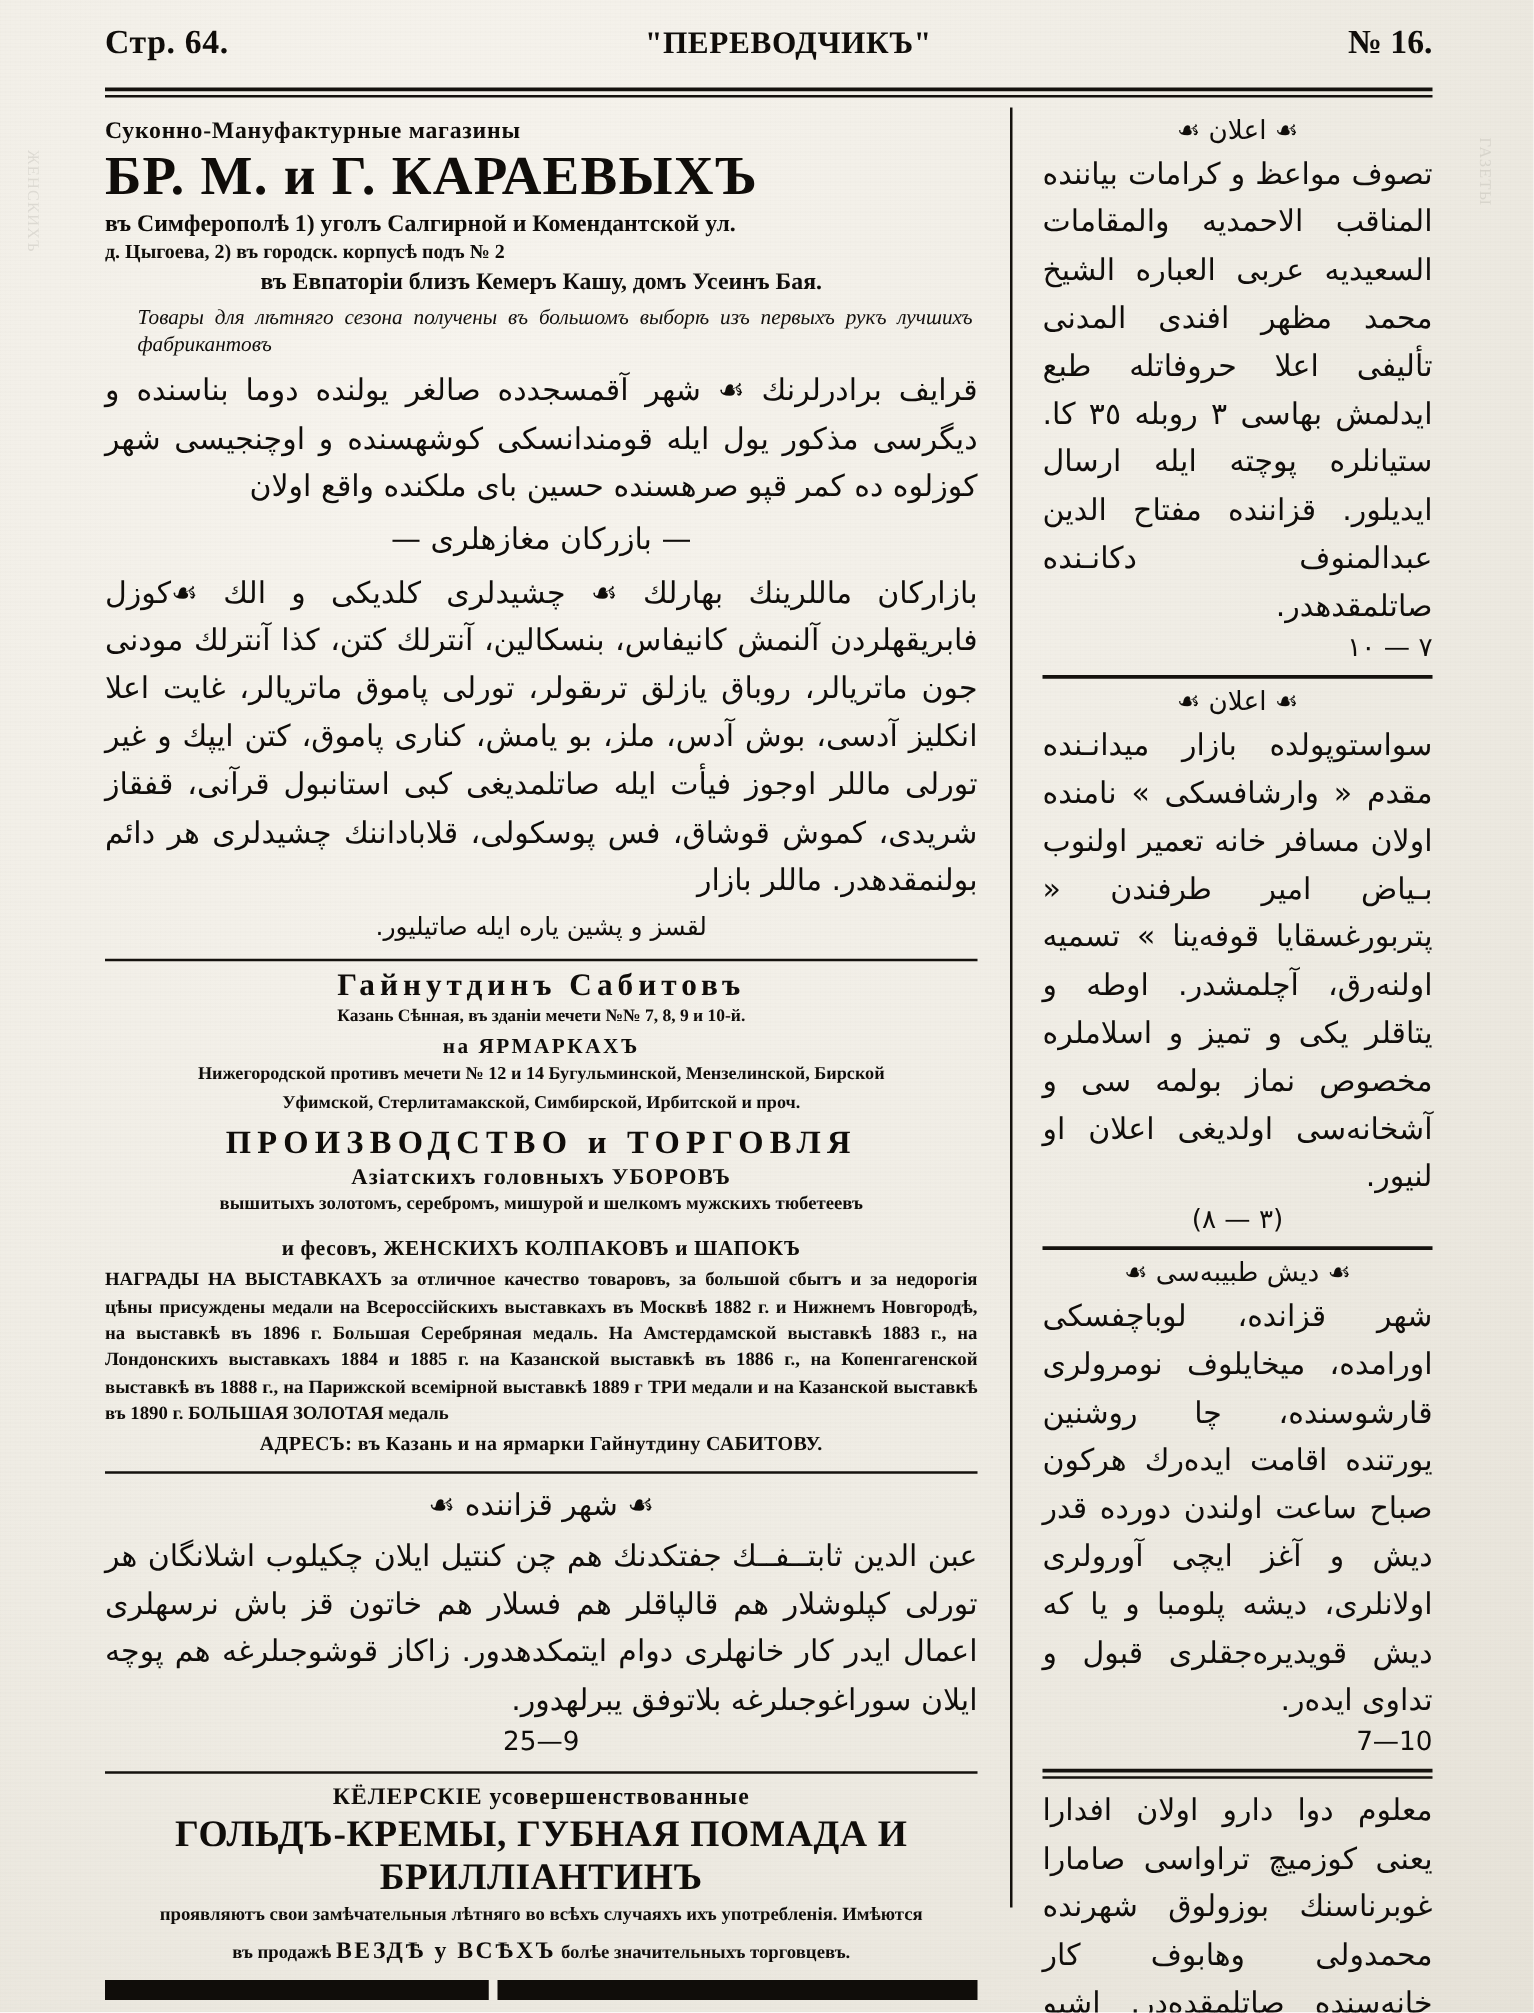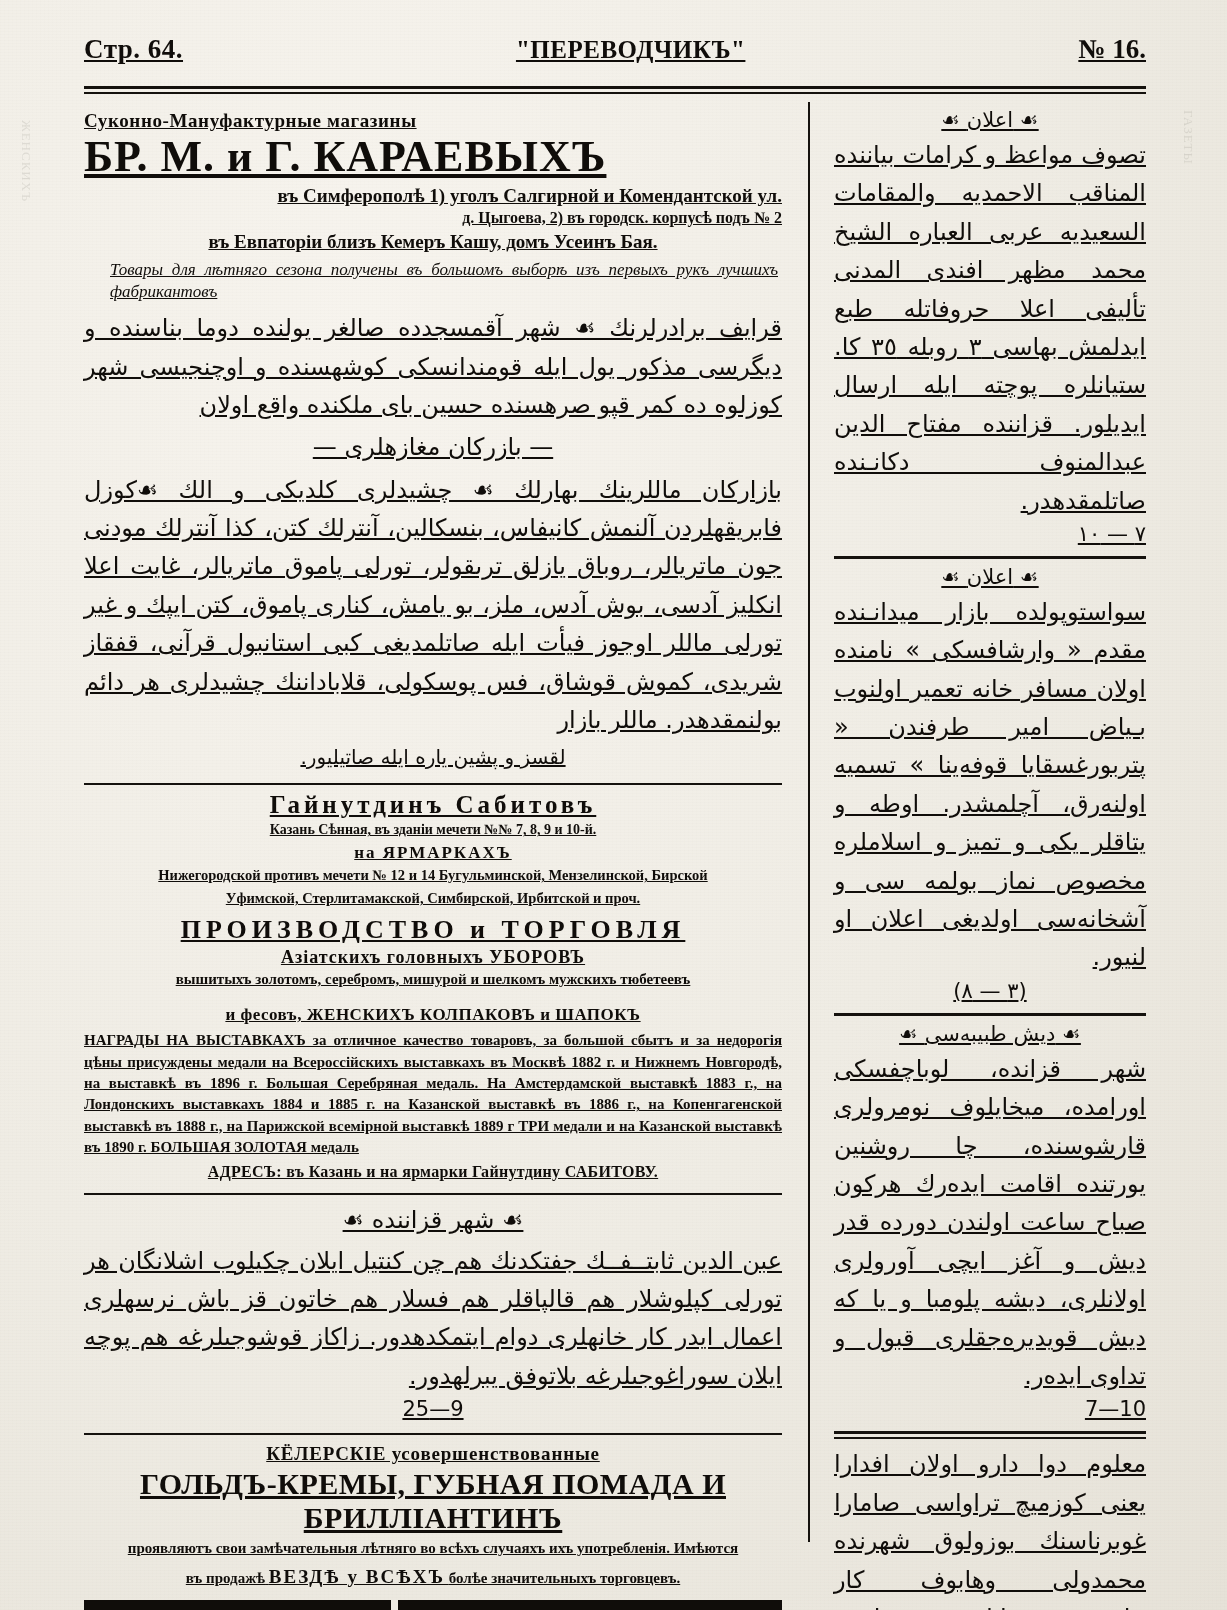--- a/index.html
+++ b/index.html
@@ -26,24 +26,23 @@
     inset: 0;
     opacity: .35;
     background-image:
       repeating-linear-gradient(0deg, rgba(120,110,90,.035) 0 1px, rgba(0,0,0,0) 1px 3px),
       repeating-linear-gradient(90deg, rgba(120,110,90,.03) 0 1px, rgba(0,0,0,0) 1px 4px);
     pointer-events: none;
   }
   .content {
     position: absolute;
     left: 84px;
-    top: 34px;
+    top: 18px;
     width: 1062px;
     height: 1530px;
-    text-decoration: underline;
   }
 
   
   .masthead {
     display: flex;
     align-items: baseline;
     justify-content: space-between;
     height: 46px;
   }
   .masthead .pageno {
@@ -107,21 +106,21 @@
   .bigname {
     font-size: 44px;
     font-weight: bold;
     letter-spacing: 1px;
     line-height: 1.05;
     margin: 2px 0 4px;
   }
   .addr1 {
     font-size: 19px;
     font-weight: bold;
-    text-align: right;
+    text-align: left;
     line-height: 1.25;
   }
   .addr2 {
     font-size: 19px;
     font-weight: bold;
     text-align: center;
     margin-top: 3px;
   }
   .italic-note {
     font-family: "Liberation Serif", serif;

